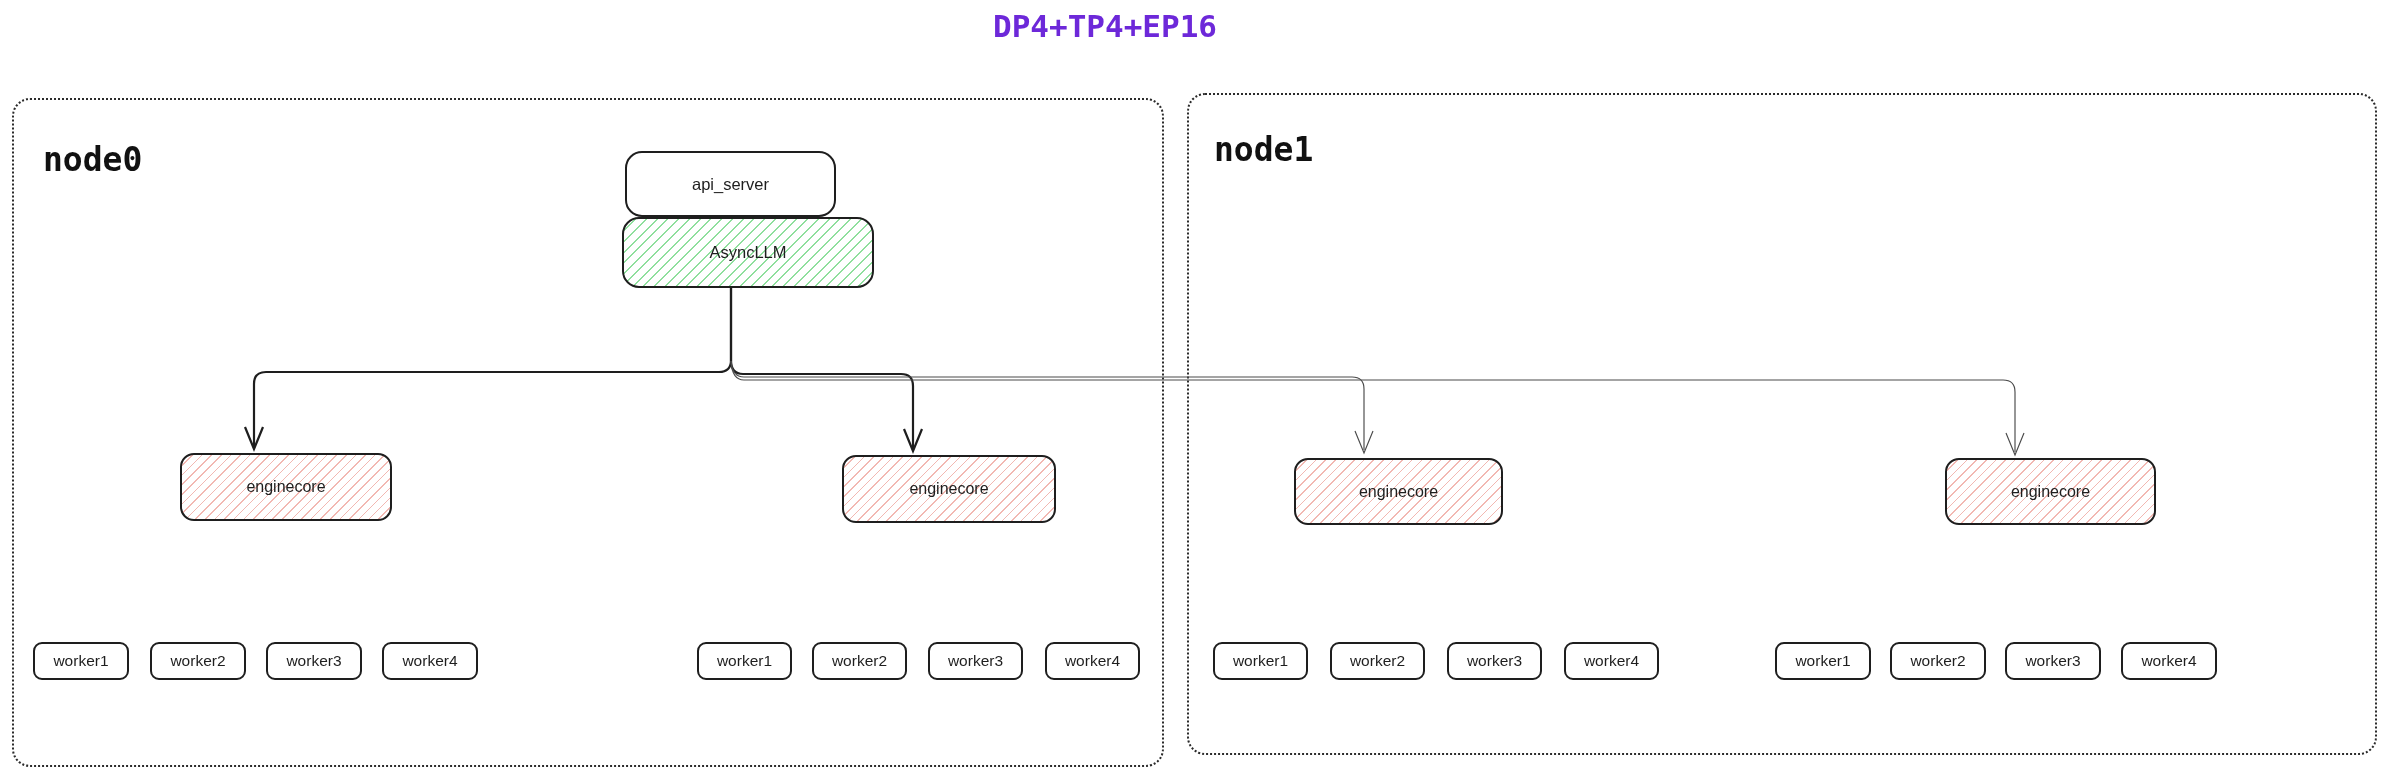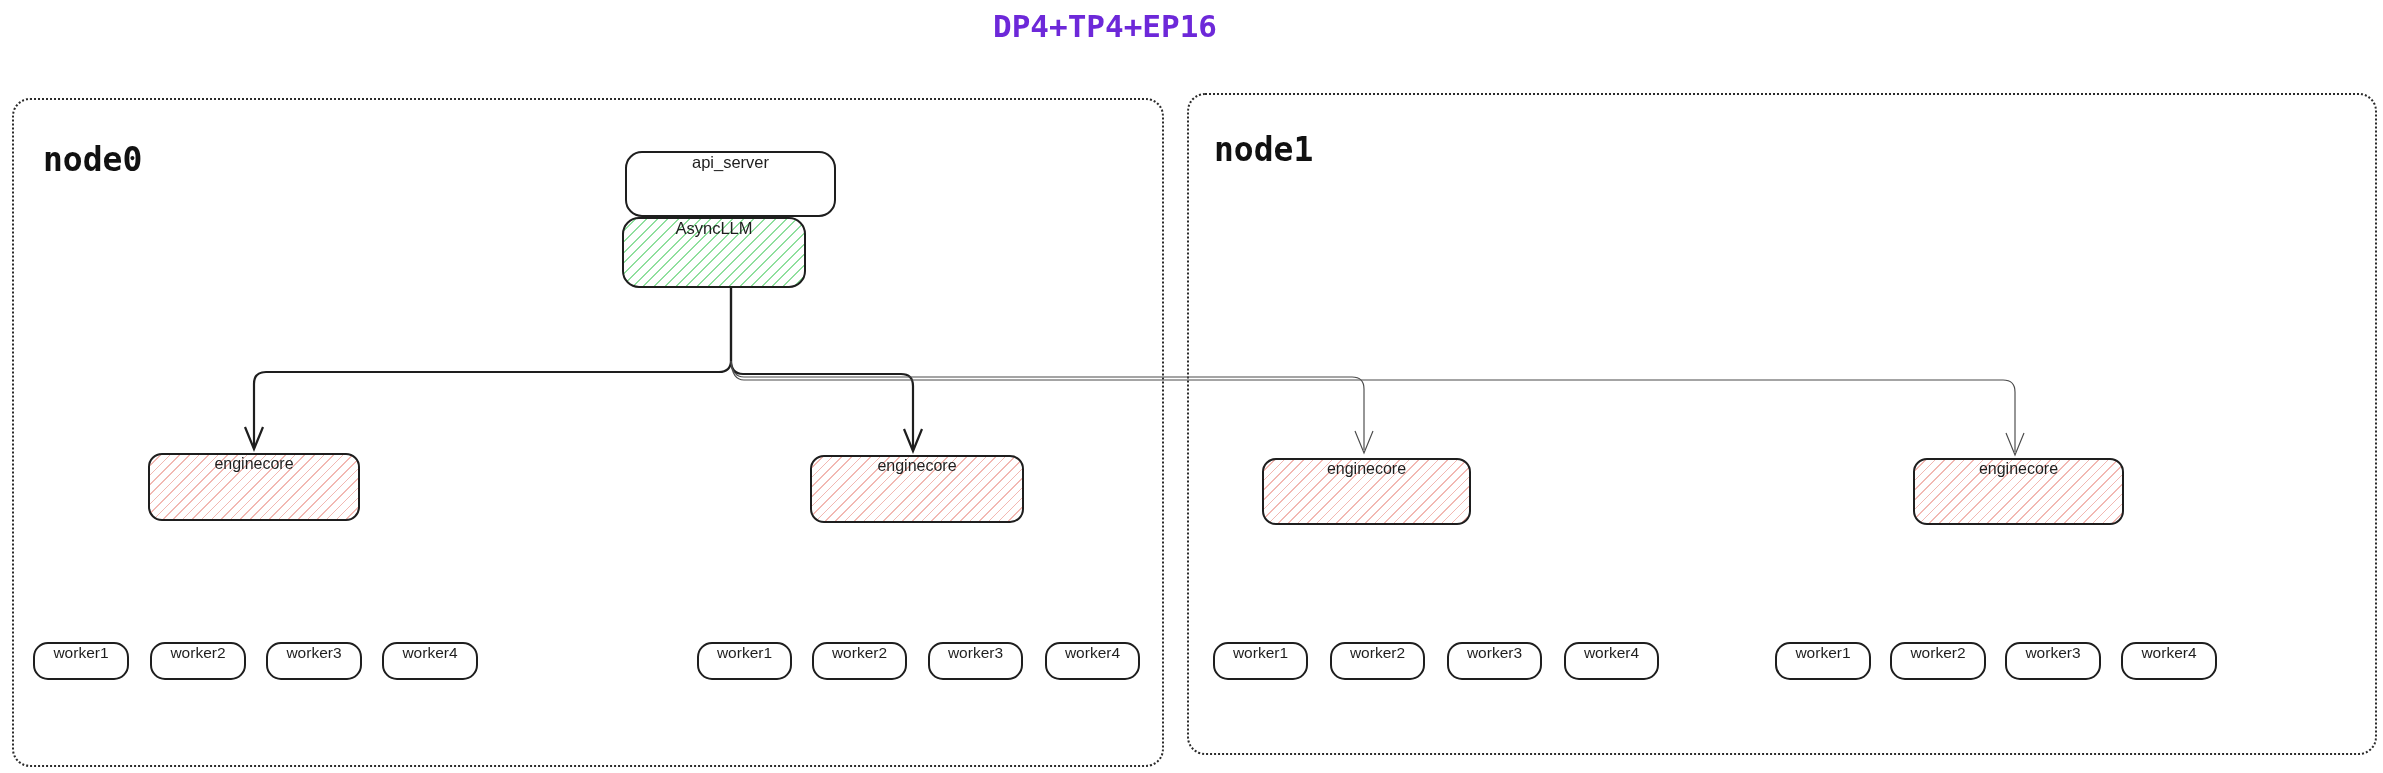--- a/index.html
+++ b/index.html
@@ -12,36 +12,37 @@
     font-family:"DejaVu Sans Mono",monospace;font-weight:bold;font-size:31px;
     text-align:center;color:#6d28d9;letter-spacing:0px;
   }
   .node-container{
     border:2.6px dotted #2b2b2b;border-radius:18px;background:transparent;
   }
   .node-label{
     font-family:"DejaVu Sans Mono",monospace;font-weight:bold;font-size:33px;color:#111;
   }
   .box{
-    display:flex;align-items:flex-start;justify-content:center;
+    display:flex;align-items:center;justify-content:center;
     border:2.2px solid var(--border,#1e1e1e);background:#fff;
     font-size:16.5px;color:#1e1e1e;box-sizing:border-box;
   }
   .big{border-radius:17px;}
   .engine{border-radius:14px;font-size:16px;}
-  .worker{border-radius:15px;border-width:2px;font-size:15.5px;}
+  .worker{border-radius:9px;border-width:2px;font-size:15.5px;}
   .hatch-green{
     background:#fff repeating-linear-gradient(135deg,
       var(--green-hatch-line,#8fdf9d) 0, var(--green-hatch-line,#8fdf9d) 1.4px,
       transparent 1.4px, transparent 7.6px);
   }
   .hatch-red{
     background:#fff repeating-linear-gradient(135deg,
       var(--red-hatch-line,#f2b8b2) 0, var(--red-hatch-line,#f2b8b2) 1.1px,
       transparent 1.1px, transparent 6.8px);
+    margin-left:32px;
   }
   svg.edges{position:absolute;left:0;top:0;pointer-events:none;}
   .edge-thick{stroke:var(--line,#1e1e1e);stroke-width:2.2;fill:none;}
   .edge-thin{stroke:var(--thin-line,#4a4a4a);stroke-width:1.15;fill:none;}
 </style>
 </head>
 <body>
 
 <div class="abs title" style="left:905px;top:8px;width:400px;">DP4+TP4+EP16</div>
 
@@ -70,21 +71,21 @@
 
   <g>
     <path class="edge-thin" d="M731,361 Q732,380 744,380 L2003,380 Q2015,380 2015,392 L2015,452"></path>
     <polyline class="edge-thin" points="2006,433 2015,455 2024,433"></polyline>
   </g>
 </svg>
 
 <div class="abs box big" style="left:625px;top:151px;width:211px;height:66px;">
   <span>api_server</span>
 </div>
-<div class="abs box big hatch-green" style="left:622px;top:217px;width:184px;height:71px;">
+<div class="abs box big hatch-green" style="left:622px;top:217px;width:252px;height:71px;">
   <span>AsyncLLM</span>
 </div>
 
 <div class="abs box engine hatch-red" style="left:148px;top:453px;width:212px;height:68px;">
   <span>enginecore</span>
 </div>
 <div class="abs box engine hatch-red" style="left:810px;top:455px;width:214px;height:68px;">
   <span>enginecore</span>
 </div>
 <div class="abs box engine hatch-red" style="left:1262px;top:458px;width:209px;height:67px;">

